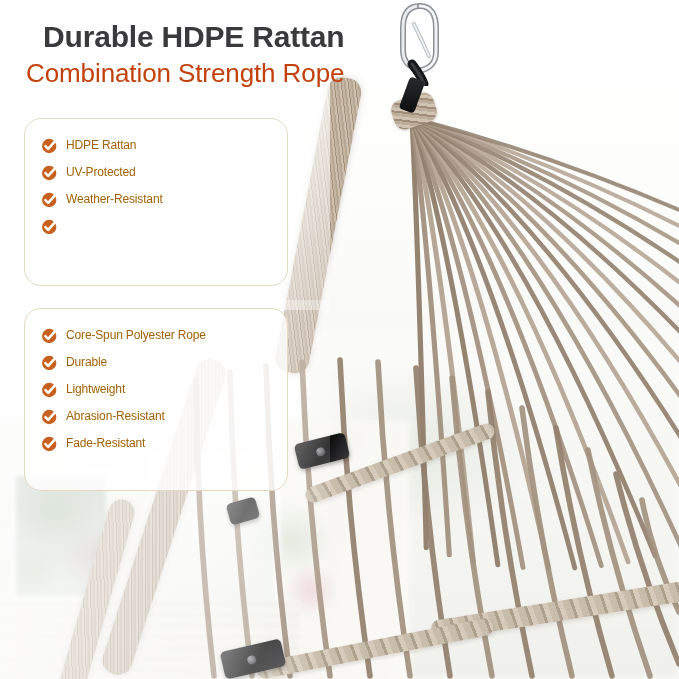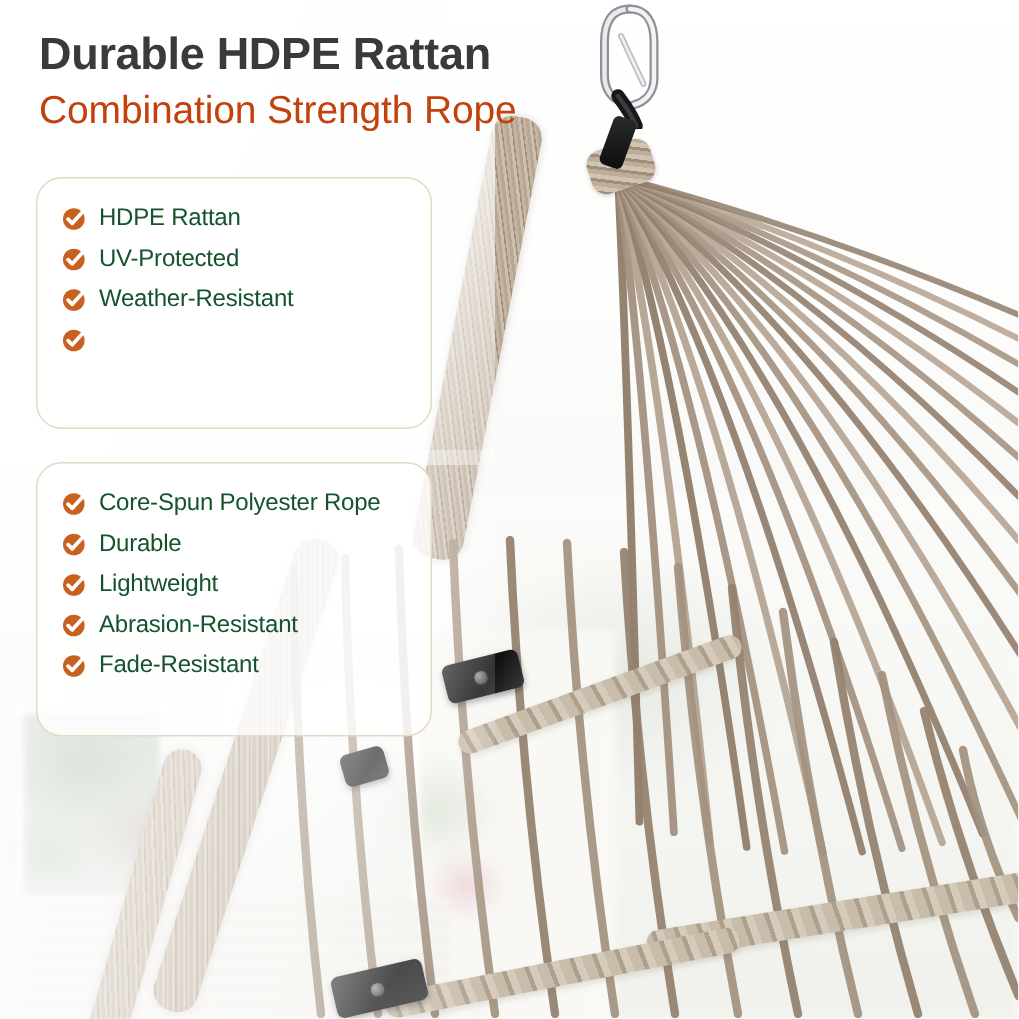--- a/index.html
+++ b/index.html
@@ -102,21 +102,21 @@
   .haze-top{
     position:absolute;left:0;top:0;width:330px;height:310px;
     background:linear-gradient(115deg,rgba(255,255,255,.96),rgba(255,255,255,.80) 75%,rgba(255,255,255,.3));
     pointer-events:none;
   }
 
   
   .headline{position:absolute;left:26px;top:18px;z-index:40;}
   .headline .l1{
     font-size:30px;font-weight:bold;color:#3a3a3c;letter-spacing:-.2px;
-    line-height:38px;white-space:nowrap;
+    line-height:38px;white-space:nowrap;text-align:right;
   }
   .headline .l2{
     font-size:26px;font-weight:normal;color:#c2410c;letter-spacing:-.1px;
     line-height:34px;white-space:nowrap;
   }
 
   .card{
     position:absolute;z-index:35;
     border:1.6px solid #e6d9c4;
     border-radius:17px;
@@ -133,21 +133,21 @@
   .list{padding:13px 0 0 16px;}
   .item{
     display:flex;align-items:center;
     height:27px;
   }
   .check{
     width:17px;height:17px;flex:0 0 17px;margin-right:8px;position:relative;
   }
   .check svg{display:block;width:17px;height:17px;}
   .item-label{
-    font-size:16px;color:#14532d;line-height:27px;white-space:nowrap;
+    font-size:12px;color:#a16207;line-height:27px;white-space:nowrap;
     letter-spacing:-.15px;
   }
 </style>
 </head>
 <body>
 
 <div id="stage">
 
   <div class="photo">
 

